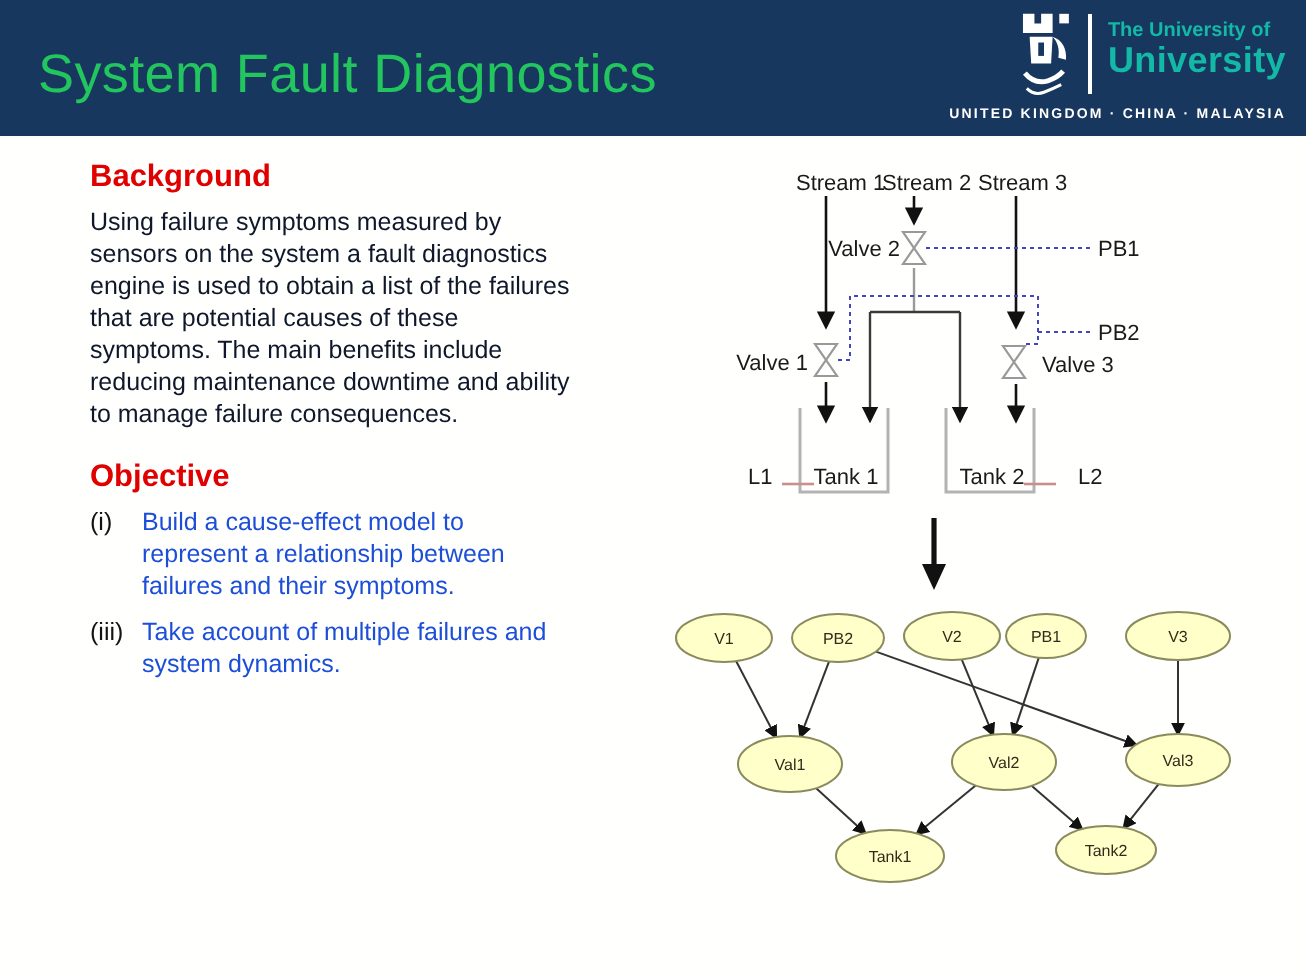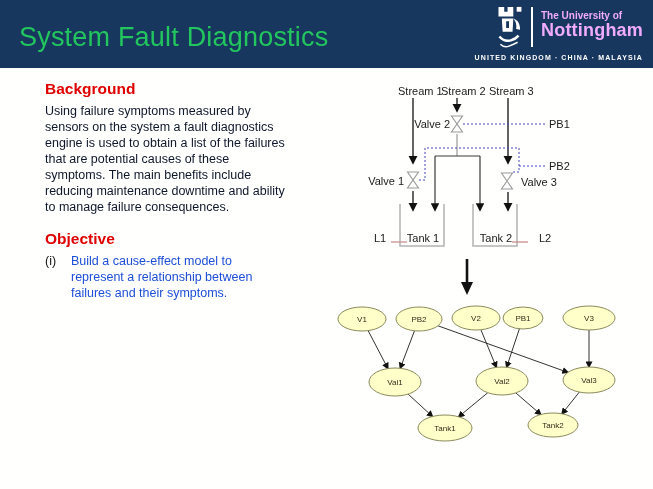--- a/index.html
+++ b/index.html
@@ -16,21 +16,21 @@
   .slide-title{
     position:absolute; left:19px; top:22px; margin:0;
     color:#22c55e; font-size:27px; font-weight:400; letter-spacing:0.2px;
     white-space:nowrap;
   }
   .logo{
     position:absolute; right:10px; top:5px; display:flex; align-items:flex-start;
   }
   .logo-castle{ width:30px; height:44px; }
   .logo-divider{ width:2px; height:40px; background:#ffffff; margin:2px 8px 0 7px; }
-  .logo-text{ color:#f0abfc; padding-top:5px; }
+  .logo-text{ color:#14b8a6; padding-top:5px; }
   .logo-line1{ font-size:10px; font-weight:700; line-height:11px; }
   .logo-line2{ font-size:18px; font-weight:700; line-height:19px; letter-spacing:0.2px; }
   .tagline{
     position:absolute; right:10px; top:54px;
     color:#ffffff; font-size:7px; font-weight:700; letter-spacing:1.1px;
     white-space:nowrap;
   }
   
   .left-col{ position:absolute; left:27px; top:80px; width:285px;margin-left:18px; }
   .section-heading{
@@ -65,21 +65,21 @@
           <path d="M7.5,14 h12 l-0.8,14 h-10.4 z"></path>
           <rect x="12" y="17" width="3" height="7" fill="#17375E"></rect>
           <path d="M19.5,14 c5,1.5 7.5,6.5 7,12 l-4,-1 c0.8,-4.5 -0.5,-8.5 -3,-11 z"></path>
         </g>
         <path d="M5,33 q5,6 12,4 q5,-1.5 8,-5" stroke="#ffffff" stroke-width="2.6" fill="none"></path>
         <path d="M6,41 q4,4 9,2 t9,-4" stroke="#ffffff" stroke-width="1.6" fill="none"></path>
       </svg>
       <div class="logo-divider"></div>
       <div class="logo-text">
         <div class="logo-line1">The University of</div>
-        <div class="logo-line2">Nottingham</div>
+        <div class="logo-line2">University</div>
       </div>
     </div>
     <div class="tagline">UNITED KINGDOM · CHINA · MALAYSIA</div>
   </div>
 
   <div class="left-col">
     <h2 class="section-heading">Background</h2>
     <p class="body-text">Using failure symptoms measured by
 sensors on the system a fault diagnostics
 engine is used to obtain a list of the failures
@@ -87,20 +87,25 @@
 symptoms. The main benefits include
 reducing maintenance downtime and ability
 to manage failure consequences.</p>
 
     <h2 class="section-heading objective-heading">Objective</h2>
     <div class="obj-item">
       <span class="obj-num">(i)</span>
       <span class="obj-text">Build a cause-effect model to
 represent a relationship between
 failures and their symptoms.</span>
+    </div>
+    <div class="obj-item">
+      <span class="obj-num">(iii)</span>
+      <span class="obj-text">Take account of multiple failures and
+system dynamics.</span>
     </div>
   </div>
 
   <svg class="diagram-svg" viewBox="0 0 653 489">
     <defs>
       <marker id="arr" viewBox="0 0 10 10" refX="8" refY="5" markerWidth="7" markerHeight="7" orient="auto-start-reverse">
         <path d="M0,0 L10,5 L0,10 z" fill="#111111"></path>
       </marker>
     </defs>
 

